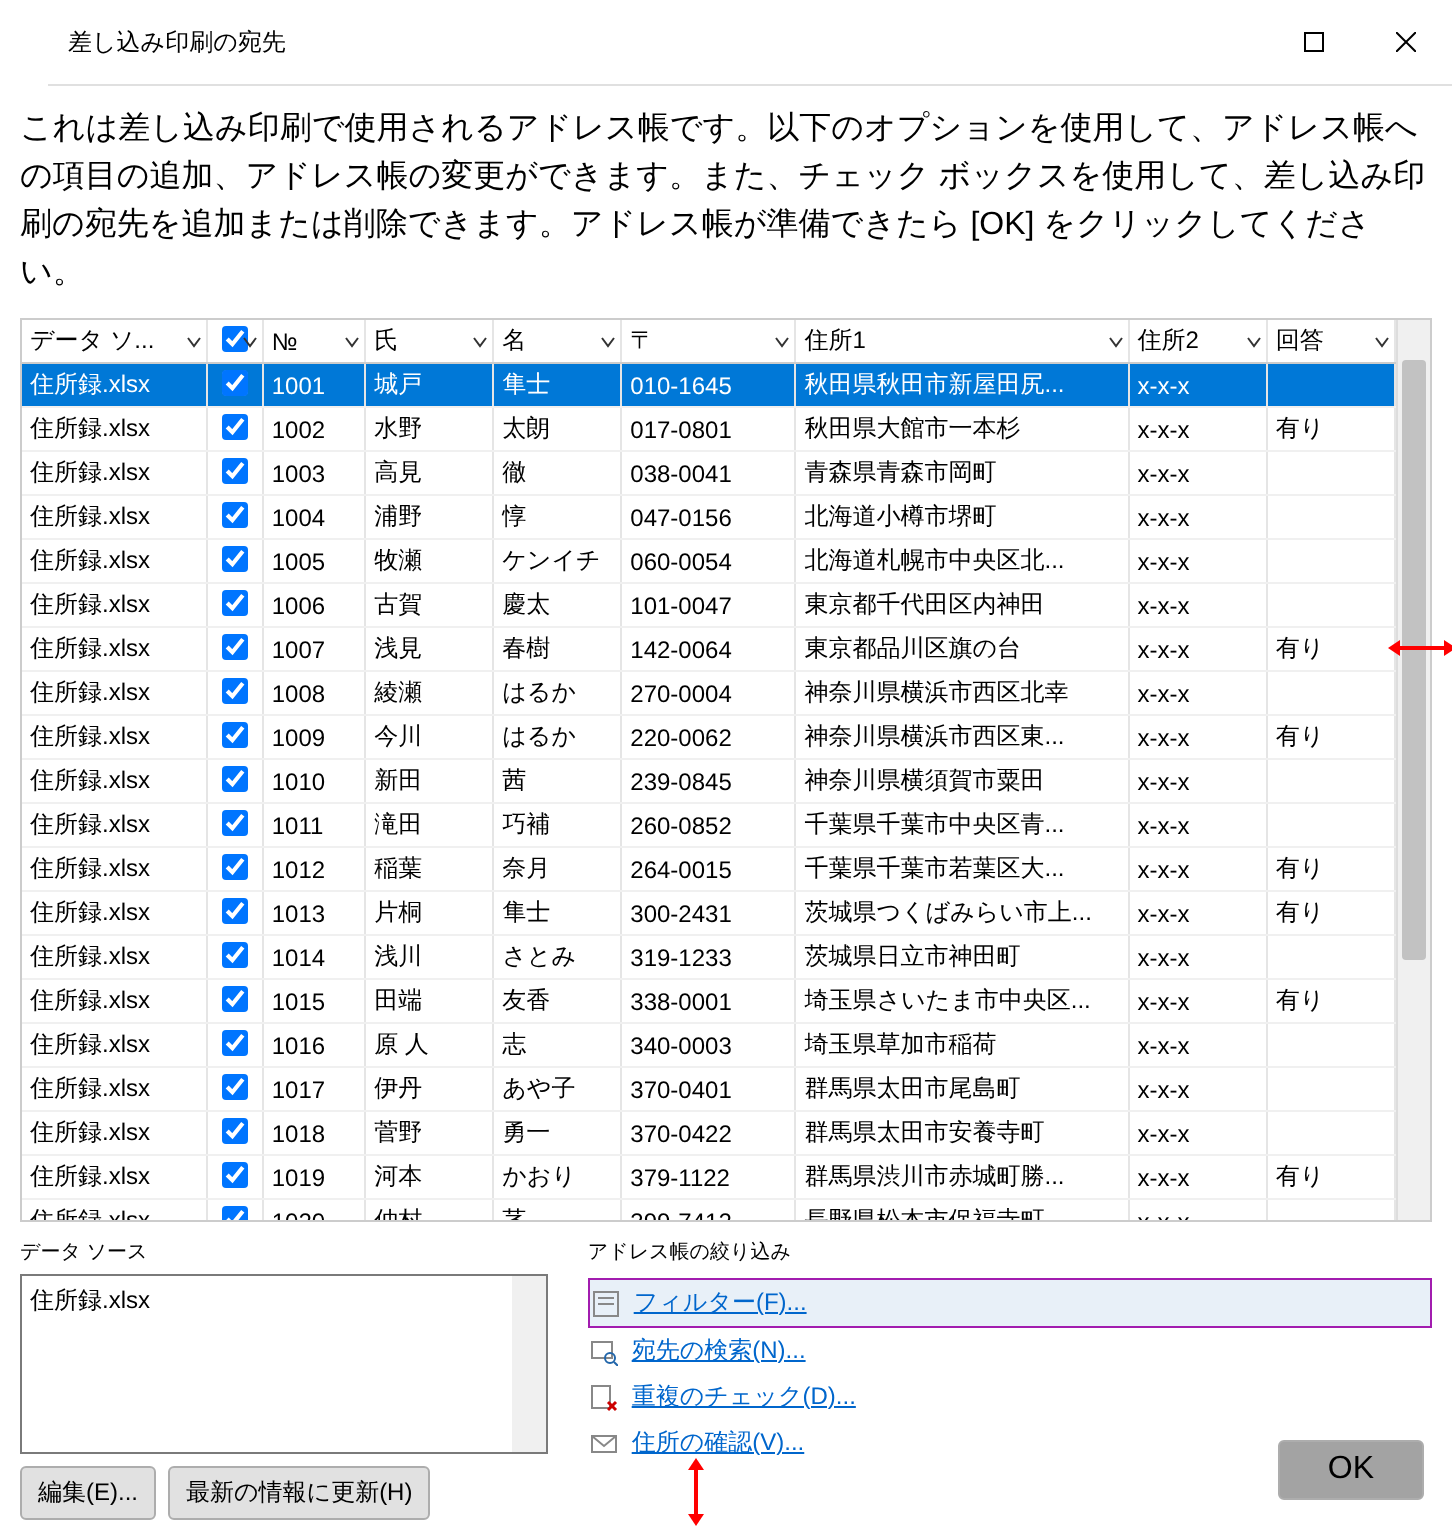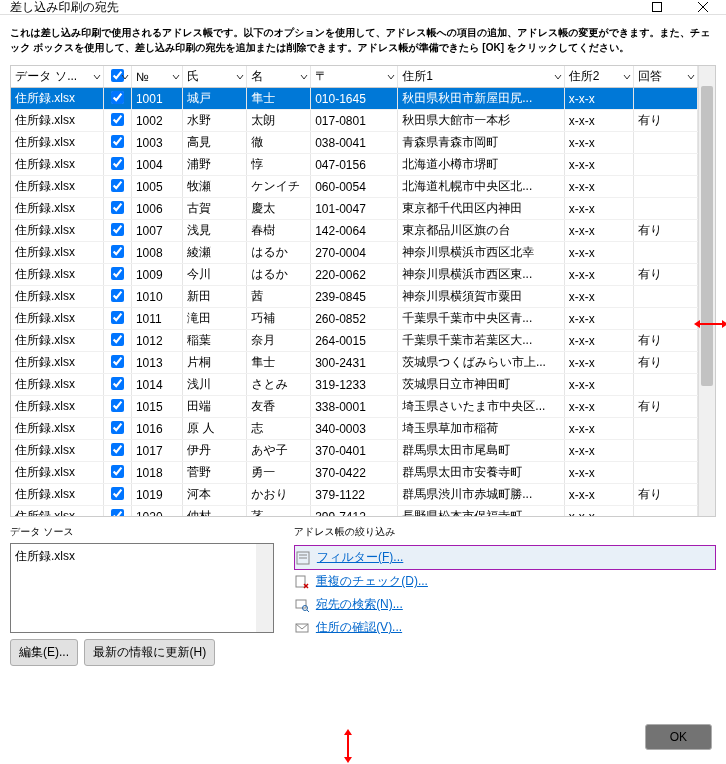--- a/index.html
+++ b/index.html
@@ -1,23 +1,23 @@
 <!DOCTYPE html>
 <html><head>
 <meta charset="utf-8">
 <style>
 * { box-sizing: border-box; margin: 0; padding: 0; }
 body { font-family: "Yu Gothic UI", "Meiryo", sans-serif; font-size: 12px; background: #fff; width: 726px; height: 764px; position: relative; }
-.titlebar { height: 15px; display: flex; align-items: center; justify-content: space-between; padding: 0 0 0 10px; border-bottom: 1px solid #e0e0e0; }
+.titlebar { height: 43px; display: flex; align-items: center; justify-content: space-between; padding: 0 0 0 10px; border-bottom: 1px solid #e0e0e0; margin-left: 24px; }
 .titlebar-title { font-size: 12px; }
 .titlebar-controls { display: flex; }
 .titlebar-btn { width: 46px; height: 32px; display: flex; align-items: center; justify-content: center; }
 .titlebar-btn svg { width: 10px; height: 10px; }
 .content { padding: 10px; }
-.desc { font-size: 10px; line-height: 1.5; margin-bottom: 10px; font-weight: bold; }
+.desc { font-size: 16px; line-height: 1.5; margin-bottom: 10px; }
 .table-wrap { height: 452px; overflow: hidden; border: 1px solid #ccc; position: relative; display: flex; }
 .table-scroll { flex: 1; overflow: hidden; }
 table { border-collapse: collapse; width: 100%; table-layout: fixed; }
 th, td { border-right: 1px solid #e5e5e5; border-bottom: 1px solid #f0f0f0; padding: 2px 4px; font-size: 12px; text-align: left; white-space: nowrap; overflow: hidden; text-overflow: ellipsis; height: 20px; }
 th { background: #fff; border-bottom: 1px solid #ccc; font-weight: normal; position: relative; }
 .col-src { width: 72px; margin-left: 20px; }
 .col-chk { width: 22px; text-align: center; }
 .col-no { width: 40px; }
 .col-last { width: 50px; }
 .col-first { width: 50px; }
@@ -36,21 +36,21 @@
 .panel-label { font-size: 10px; margin-bottom: 4px; }
 .listbox { border: 1px solid #7a7a7a; height: 90px; padding: 4px; background: #fff; position: relative; }
 .listbox-scroll { position: absolute; right: 0; top: 0; bottom: 0; width: 17px; background: #f0f0f0; }
 .panel-buttons { display: flex; gap: 6px; margin-top: 6px; }
 .btn { border: 1px solid #adadad; background: #e1e1e1; padding: 4px 8px; font-size: 12px; border-radius: 3px; }
 .link-list { padding: 2px 0; }
 .link-item { display: flex; align-items: center; gap: 6px; padding: 3px 0; }
 .link-item a { color: #0066cc; text-decoration: underline; font-size: 12px; }
 .link-icon { width: 16px; height: 16px; display: flex; align-items: center; justify-content: center; }
 .ok-area { position: absolute; bottom: 14px; right: 14px; }
-.ok-btn { border: 1px solid #adadad; background: #737373; padding: 5px 24px; font-size: 12px; border-radius: 3px; }
+.ok-btn { border: 1px solid #adadad; background: #a3a3a3; padding: 5px 24px; font-size: 16px; border-radius: 3px; }
 .red-arrow-h { position: absolute; right: -2px; top: 316px; }
 .red-arrow-v { position: absolute; left: 340px; bottom: -2px; }
 input[type="checkbox"] { width: 13px; height: 13px; }
 </style>
 </head>
 <body>
 
 <div class="titlebar">
   <span class="titlebar-title">差し込み印刷の宛先</span>
   <div class="titlebar-controls">
@@ -355,36 +355,36 @@
                 <rect x="1" y="1" width="12" height="12" fill="none" stroke="#888"></rect>
                 <line x1="3" y1="4" x2="11" y2="4" stroke="#888"></line>
                 <line x1="3" y1="7" x2="11" y2="7" stroke="#888"></line>
               </svg>
             </span>
             <a href="#">フィルター(F)...</a>
           </div>
         <div class="link-item">
             <span class="link-icon">
               <svg width="14" height="14" viewBox="0 0 14 14">
+                <rect x="1" y="2" width="10" height="8" fill="none" stroke="#888"></rect>
+                <circle cx="10" cy="10" r="2.5" fill="none" stroke="#26a"></circle>
+                <line x1="12" y1="12" x2="14" y2="14" stroke="#26a"></line>
+              </svg>
+            </span>
+            <a href="#">宛先の検索(N)...</a>
+          </div>
+        <div class="link-item">
+            <span class="link-icon">
+              <svg width="14" height="14" viewBox="0 0 14 14">
                 <rect x="1" y="1" width="9" height="11" fill="none" stroke="#888"></rect>
                 <line x1="9" y1="9" x2="13" y2="13" stroke="#c00" stroke-width="1.5"></line>
                 <line x1="13" y1="9" x2="9" y2="13" stroke="#c00" stroke-width="1.5"></line>
               </svg>
             </span>
             <a href="#">重複のチェック(D)...</a>
-          </div>
-        <div class="link-item">
-            <span class="link-icon">
-              <svg width="14" height="14" viewBox="0 0 14 14">
-                <rect x="1" y="2" width="10" height="8" fill="none" stroke="#888"></rect>
-                <circle cx="10" cy="10" r="2.5" fill="none" stroke="#26a"></circle>
-                <line x1="12" y1="12" x2="14" y2="14" stroke="#26a"></line>
-              </svg>
-            </span>
-            <a href="#">宛先の検索(N)...</a>
           </div>
         <div class="link-item">
             <span class="link-icon">
               <svg width="14" height="14" viewBox="0 0 14 14">
                 <rect x="1" y="3" width="12" height="8" fill="none" stroke="#888"></rect>
                 <path d="M1 3 L7 8 L13 3" fill="none" stroke="#888"></path>
               </svg>
             </span>
             <a href="#">住所の確認(V)...</a>
           </div>

